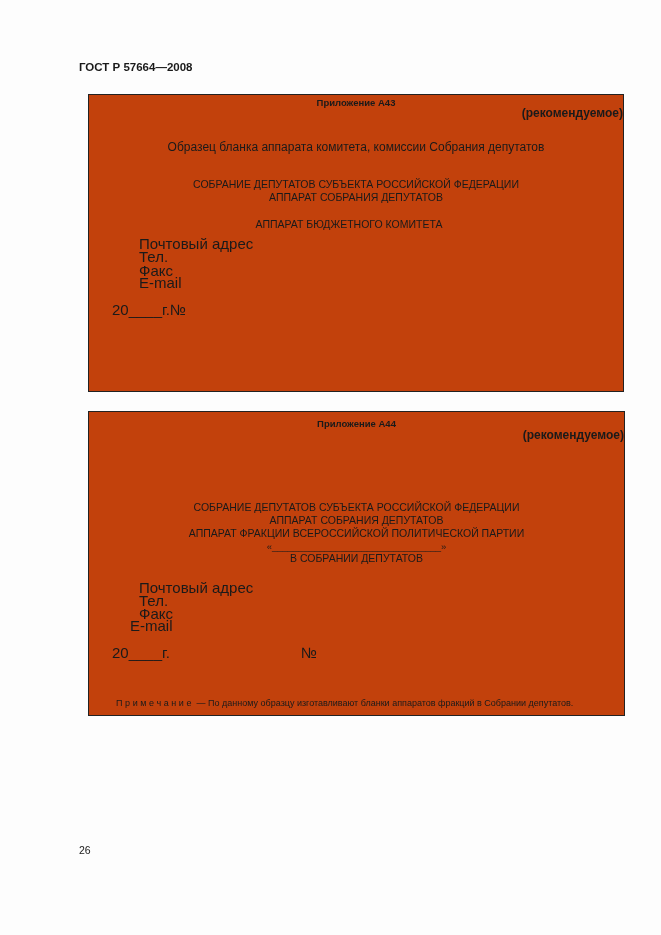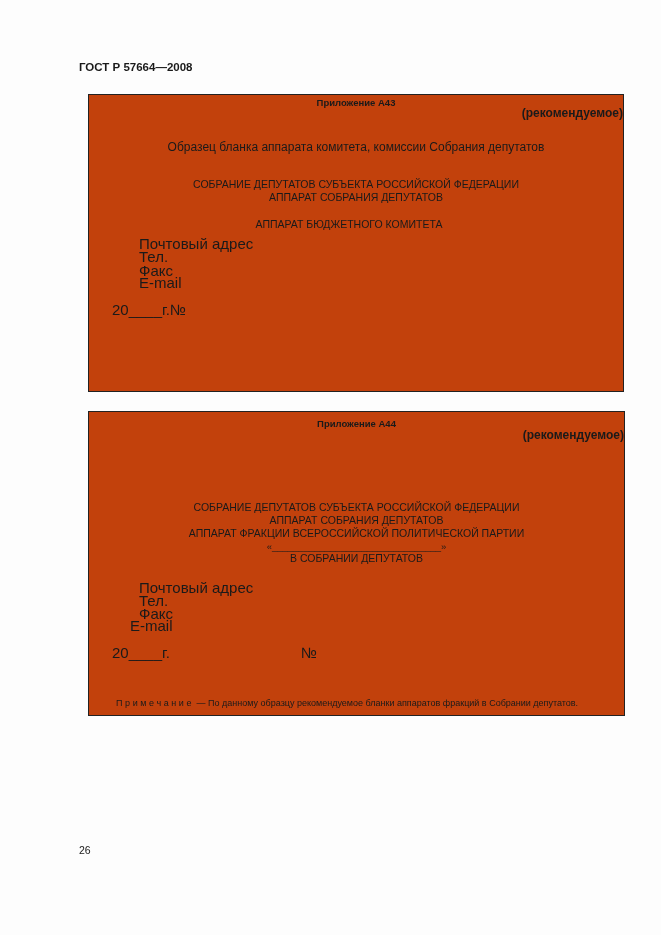--- a/index.html
+++ b/index.html
@@ -59,17 +59,17 @@
 
   <div class="field" style="left:50px; top:167px;">Почтовый адрес</div>
   <div class="field" style="left:50px; top:180px;">Тел.</div>
   <div class="field" style="left:50px; top:193px;">Факс</div>
   <div class="field" style="left:41px; top:205px;">E-mail</div>
 
   <div class="field" style="left:23px; top:232px;">20____г.</div>
   <div class="field" style="left:212px; top:232px;">№</div>
 
   <div class="note" style="left:27px; top:285px;">
-    <span class="spaced">Примечание</span><span> — По данному образцу рекомендуемое  бланки аппаратов фракций в Собрании депутатов.</span>
+    <span class="spaced">Примечание</span><span> — По данному образцу изготавливают  бланки аппаратов фракций в Собрании депутатов.</span>
   </div>
 </div>
 
 <div class="abs pagenum">26</div>
 
 </body></html>

